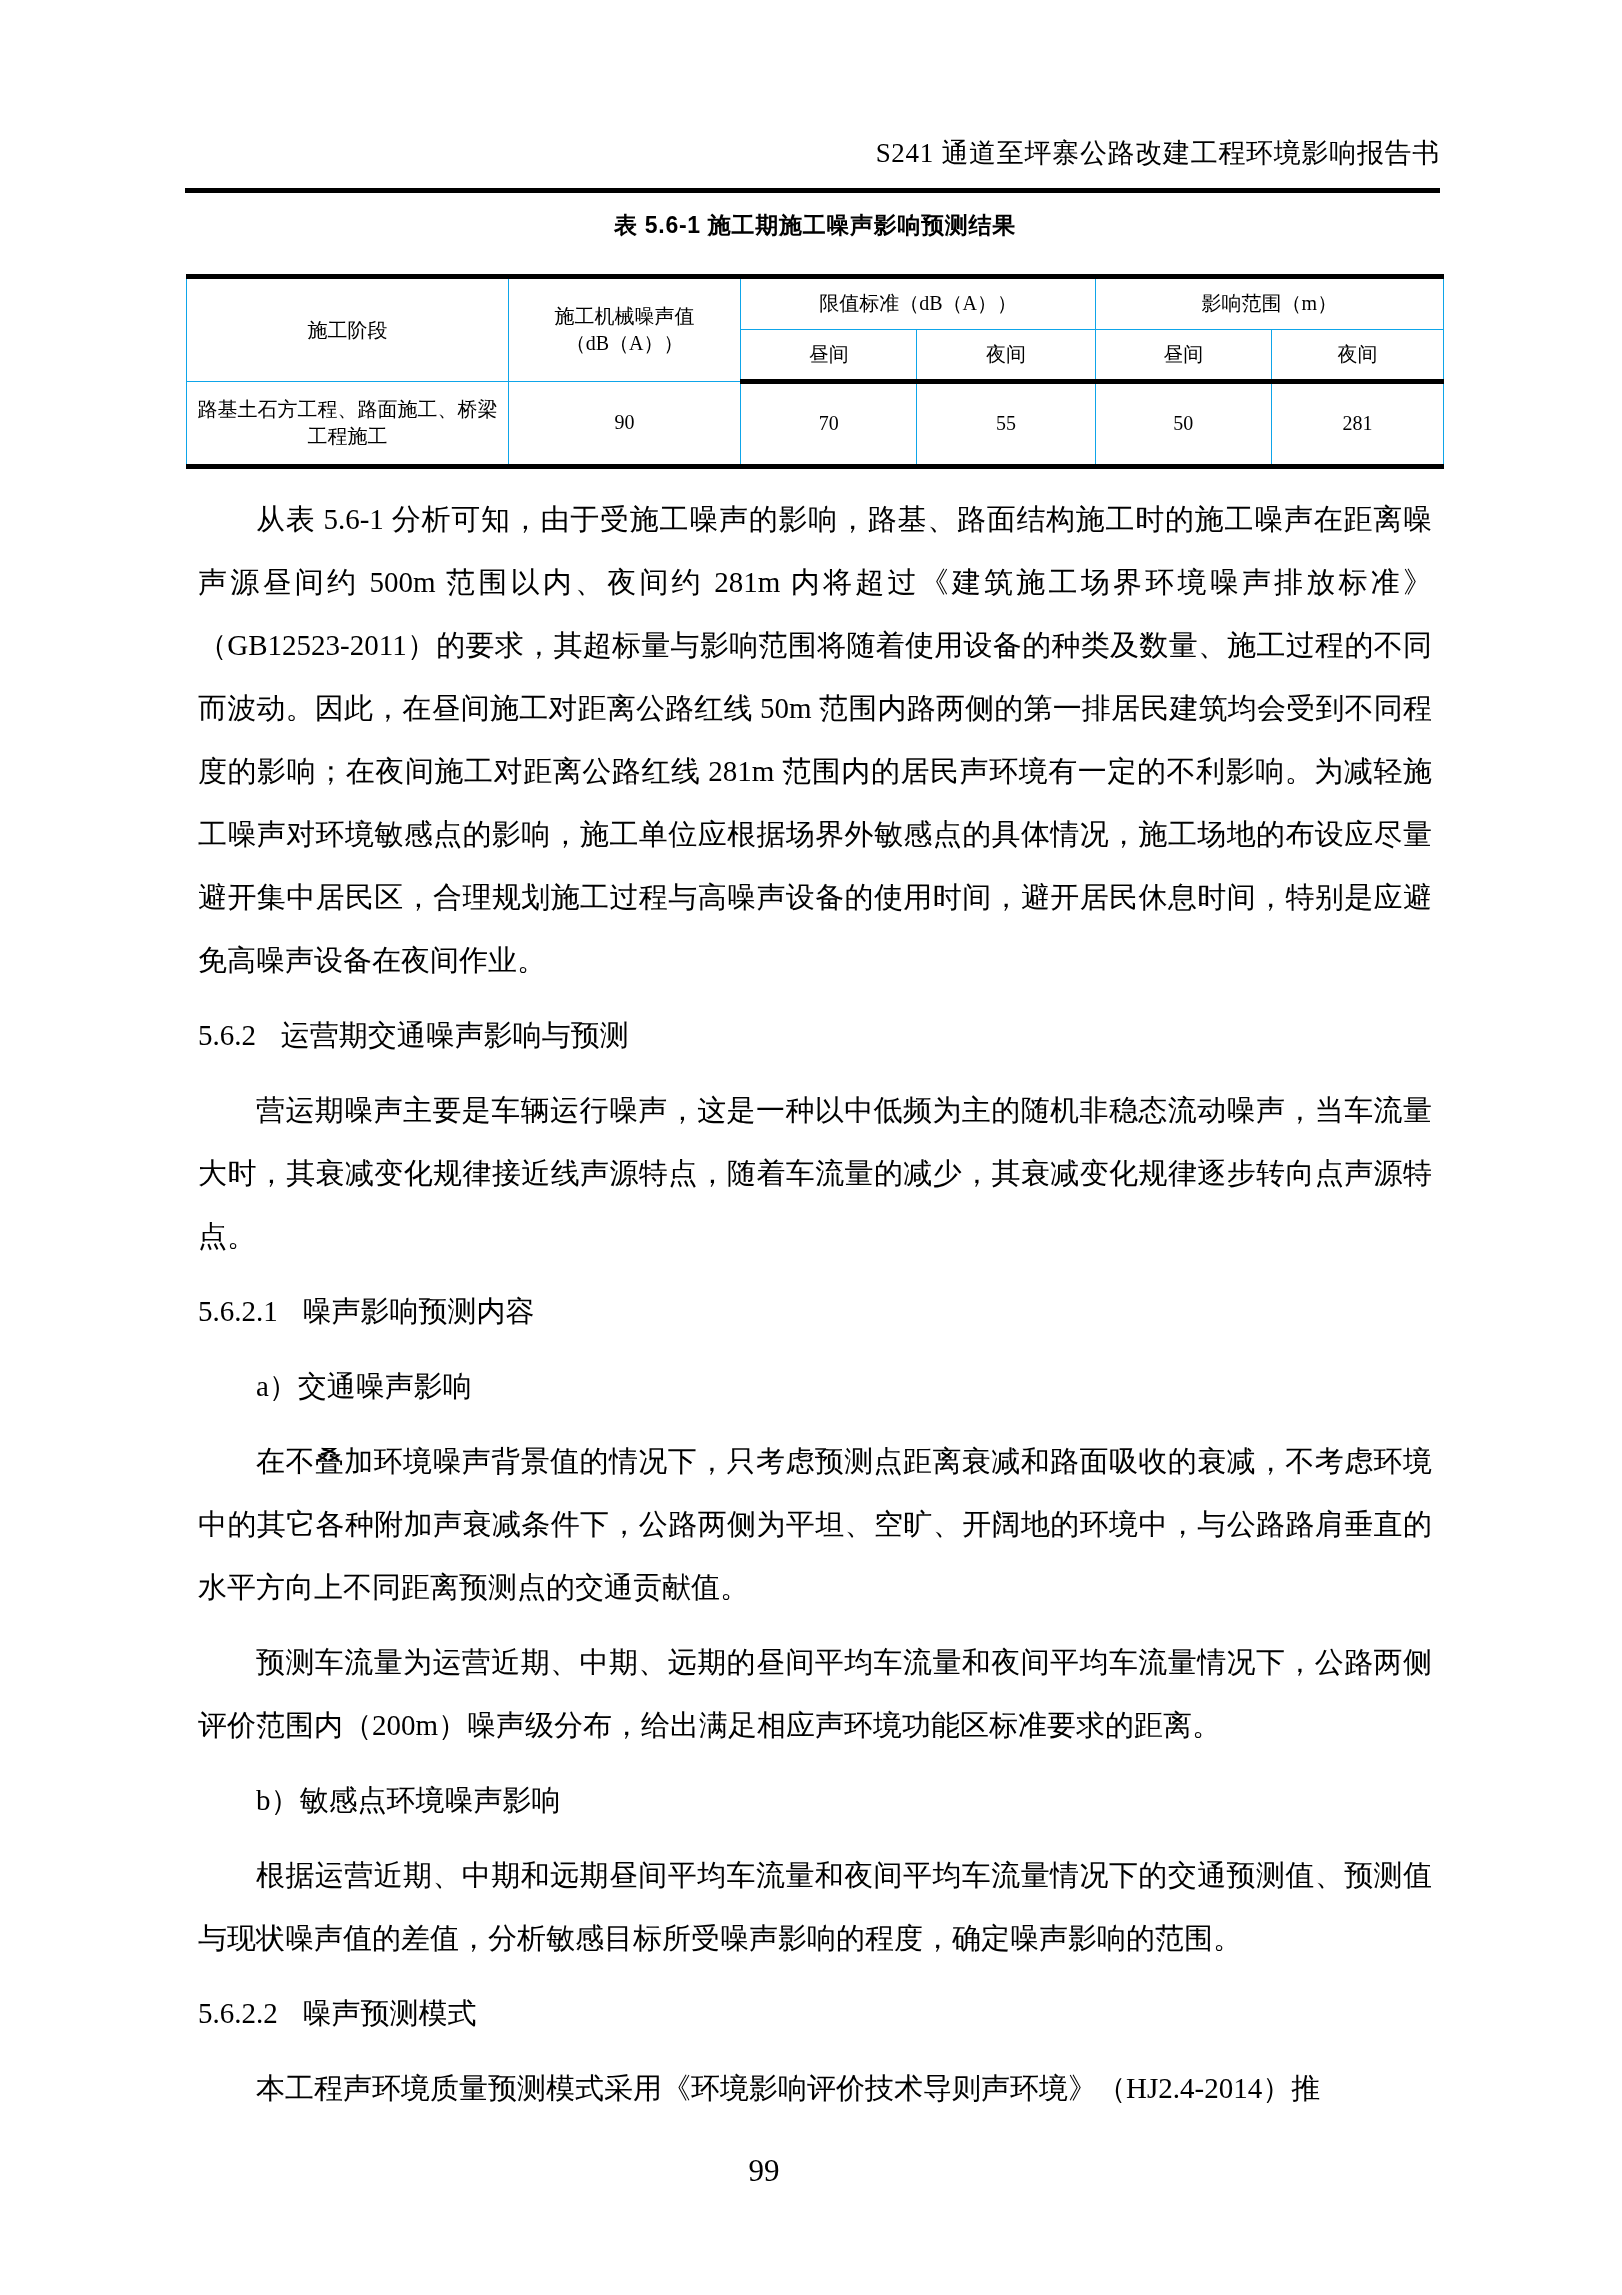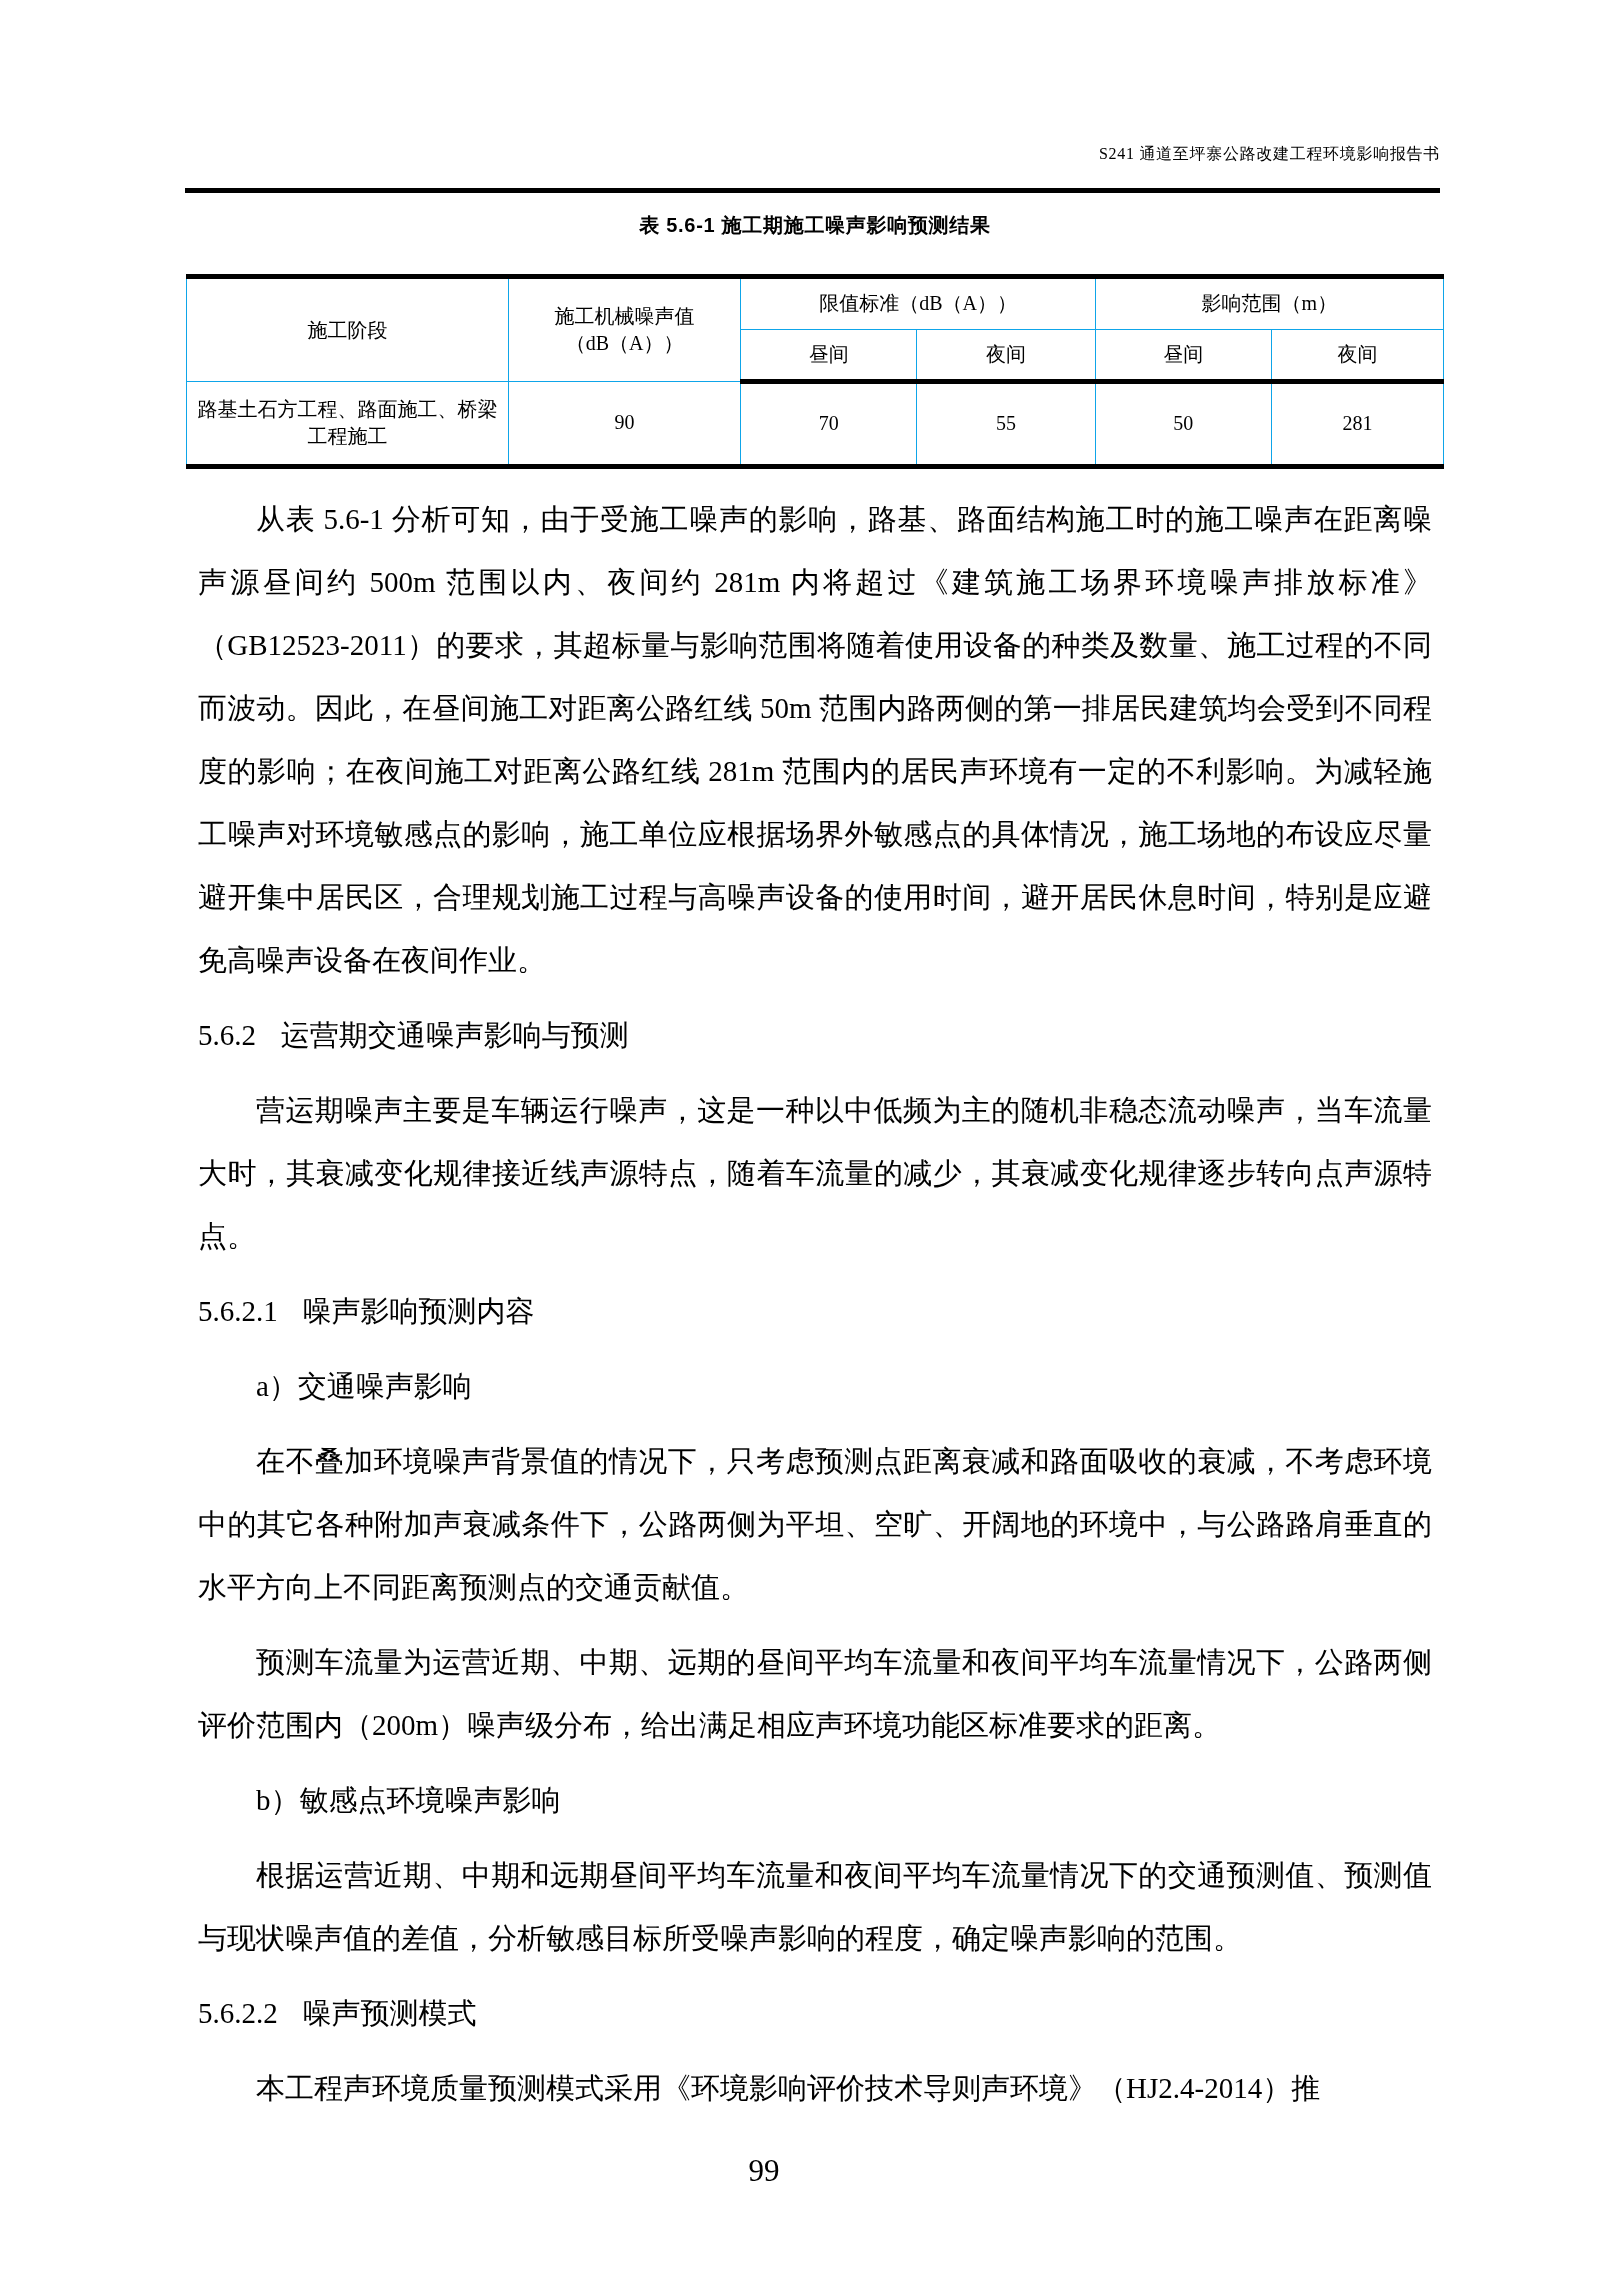--- a/index.html
+++ b/index.html
@@ -15,21 +15,21 @@
     font-family: "Liberation Serif", "DejaVu Serif", serif;
     color: #000000;
     overflow: hidden;
   }
   .header {
     position: absolute;
     top: 135px;
     left: 186px;
     width: 1254px;
     text-align: right;
-    font-size: 16px;
+    font-size: 27px;
     line-height: 37px;
     letter-spacing: 0.7px;
   }
   .header-rule {
     position: absolute;
     top: 188px;
     left: 185px;
     width: 1255px;
     height: 4.6px;
     background: #000000;
@@ -37,21 +37,21 @@
   .content {
     position: absolute;
     top: 202px;
     left: 186px;
     width: 1258px;
   }
   .table-caption {
     text-align: center;
     font-family: "Liberation Sans", "DejaVu Sans", sans-serif;
     font-weight: bold;
-    font-size: 20px;
+    font-size: 23px;
     line-height: 46px;
     margin: 0 0 26px 0;
     letter-spacing: 0.7px;
   }
   table.noise-table {
     width: 100%;
     border-collapse: collapse;
     table-layout: fixed;
     font-size: 20px;
   }

